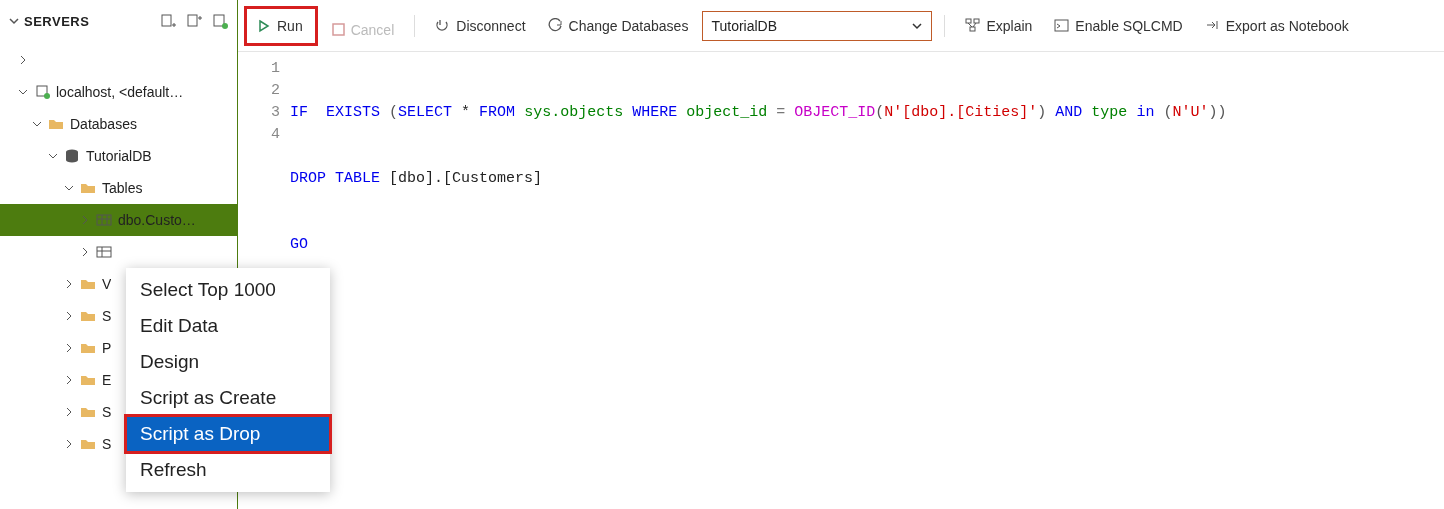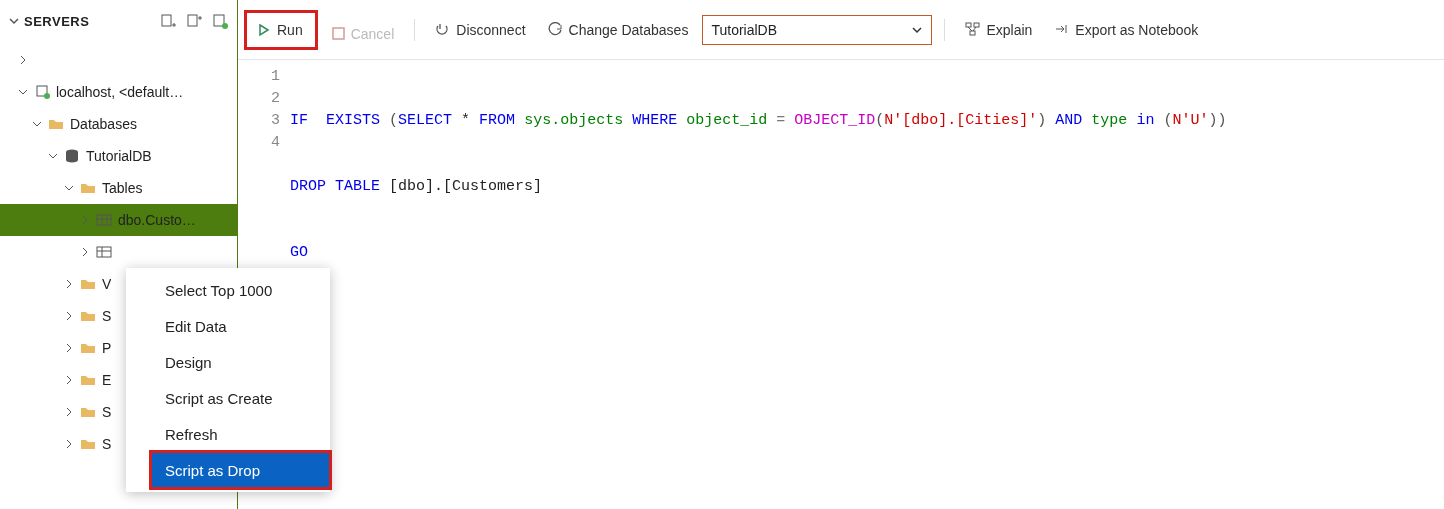--- a/index.html
+++ b/index.html
@@ -11,40 +11,40 @@
   .sidebar-actions { display: flex; gap: 8px; }
   .sidebar-actions svg, .sidebar-actions .icon { width: 18px; height: 18px; }
   .tree { flex: 1; overflow: hidden; padding-top: 2px; }
   .tree-row { display: flex; align-items: center; height: 32px; padding-left: 14px; white-space: nowrap; overflow: hidden; text-overflow: ellipsis; cursor: default; text-align: center; }
   .tree-row.selected { background: #4d7c0f; }
   .tree-row .spacer { display: inline-block; }
   .tree-row .chev { display: inline-flex; width: 18px; justify-content: center; color: #555; }
   .tree-row .node-icon { display: inline-flex; width: 20px; justify-content: center; margin-right: 4px; }
   .tree-row .label { overflow: hidden; text-overflow: ellipsis; }
   .main { flex: 1; display: flex; flex-direction: column; }
-  .toolbar { height: 60px; display: flex; align-items: center; border-bottom: 1px solid #e5e5e5; padding: 0 6px; gap: 6px; }
+  .toolbar { height: 52px; display: flex; align-items: center; border-bottom: 1px solid #e5e5e5; padding: 0 6px; gap: 6px; }
   .toolbar .btn { display: flex; align-items: center; height: 30px; padding: 0 8px; gap: 6px; background: none; border: none; cursor: pointer; color: #333; font-size: 14px; }
   .toolbar .btn.disabled { color: #bbb; margin-top: 8px; }
   .toolbar .sep { width: 1px; height: 22px; background: #ddd; margin: 0 6px; }
   .toolbar .run-outline { border: 3px solid #D61F1F; padding: 2px 4px 2px 2px; }
   .toolbar .select { border: 1px solid #BF5B29; height: 30px; width: 230px; display: flex; align-items: center; padding: 0 8px; justify-content: space-between; background: #fff; }
   .toolbar .select .chev { color: #333; }
   .editor { flex: 1; display: flex; font-family: Consolas, "Courier New", monospace; font-size: 15px; line-height: 22px; padding-top: 6px; }
   .gutter { width: 52px; text-align: right; color: #888; padding-right: 10px; }
   .gutter div { height: 22px; }
   .code { flex: 1; white-space: pre; color: #222; }
   .code div { height: 22px; font-family: Liberation Mono, monospace; }
   .kw { color: #0000EE; }
   .func { color: #C700C7; }
   .sysobj { color: #008000; }
   .str { color: #D10000; }
   .gray { color: #555; }
   .op { color: #777; }
   .ctx-menu { position: absolute; left: 126px; top: 268px; width: 204px; background: #fff; box-shadow: 0 2px 12px rgba(0,0,0,0.25); padding: 4px 0; z-index: 10; }
-  .ctx-item { height: 36px; display: flex; align-items: center; padding: 0 14px; font-size: 15px; cursor: default; margin-left: 25px; }
+  .ctx-item { height: 36px; display: flex; align-items: center; padding: 0 14px; font-size: 19px; cursor: default; }
   .ctx-item.highlight { background: #0A63C2; color: #fff; }
   .ctx-item.red-border { position: relative; }
   .ctx-item.red-border::after { content: ""; position: absolute; inset: -2px; border: 3px solid #D61F1F; pointer-events: none; }
   svg { display: block; }
 </style>
 </head>
 <body>
 
 <div class="sidebar">
   <div class="sidebar-header">
@@ -319,20 +319,29 @@
             <rect x="5" y="9" width="5" height="4" stroke="#555" fill="none"></rect>
             <line x1="3" y1="5" x2="7" y2="9" stroke="#555"></line>
             <line x1="11" y1="5" x2="8" y2="9" stroke="#555"></line>
           </svg>
         </span>
       <span>Explain</span>
     </button>
     <button class="btn">
       <span>
           <svg width="15" height="15" viewBox="0 0 15 15">
+            <rect x="1" y="2" width="13" height="11" stroke="#555" fill="none"></rect>
+            <path d="M3 6 L6 8 L3 10" stroke="#555" fill="none"></path>
+          </svg>
+        </span>
+      <span>Enable SQLCMD</span>
+    </button>
+    <button class="btn">
+      <span>
+          <svg width="15" height="15" viewBox="0 0 15 15">
             <path d="M2 7 L10 7 M7 4 L10 7 L7 10" stroke="#555" fill="none"></path>
             <line x1="12" y1="3" x2="12" y2="11" stroke="#555"></line>
           </svg>
         </span>
       <span>Export as Notebook</span>
     </button>
   </div>
 
   <div class="editor">
     <div class="gutter">
@@ -356,19 +365,19 @@
     </div>
   <div class="ctx-item">
       <span>Edit Data</span>
     </div>
   <div class="ctx-item">
       <span>Design</span>
     </div>
   <div class="ctx-item">
       <span>Script as Create</span>
     </div>
-  <div class="ctx-item">
-      <span>Refresh</span>
-    </div>
   <div class="ctx-item highlight red-border">
       <span>Script as Drop</span>
     </div>
+  <div class="ctx-item">
+      <span>Refresh</span>
+    </div>
 </div>
 
 </body></html>

